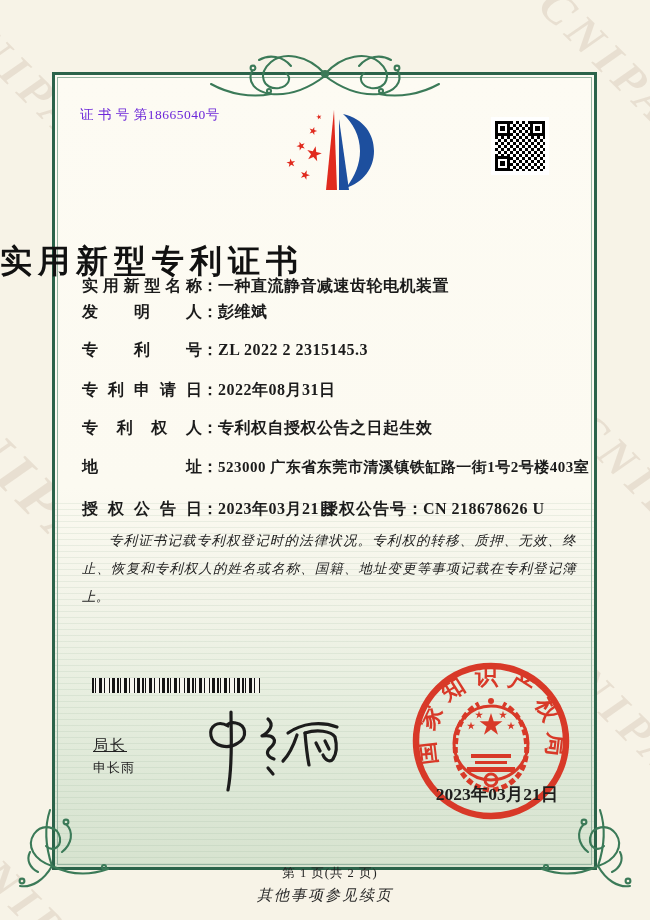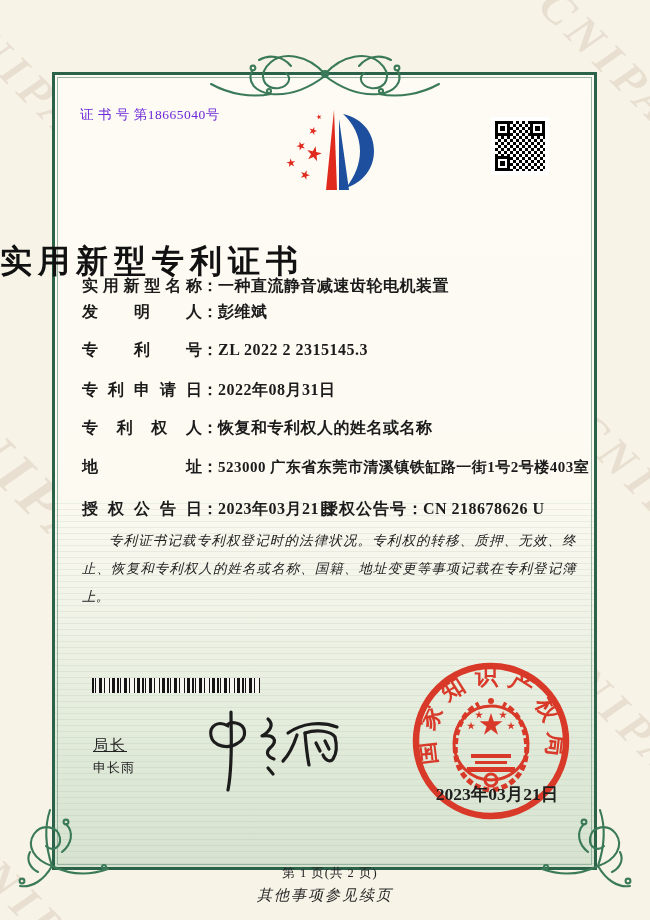--- a/index.html
+++ b/index.html
@@ -198,21 +198,21 @@
 <div class="frow" style="top:301px;">
   <span class="flabel">发明人</span><span class="fcolon">：</span><span class="fvalue">彭维斌</span>
 </div>
 <div class="frow" style="top:339px;">
   <span class="flabel">专利号</span><span class="fcolon">：</span><span class="fvalue">ZL 2022 2 2315145.3</span>
 </div>
 <div class="frow" style="top:379px;">
   <span class="flabel">专利申请日</span><span class="fcolon">：</span><span class="fvalue">2022年08月31日</span>
 </div>
 <div class="frow" style="top:417px;">
-  <span class="flabel">专利权人</span><span class="fcolon">：</span><span class="fvalue">恢复和专利权人的姓名或名称</span>
+  <span class="flabel">专利权人</span><span class="fcolon">：</span><span class="fvalue">专利权自授权公告之日起生效</span>
 </div>
 <div class="frow addr" style="top:456px;">
   <span class="flabel">地址</span><span class="fcolon">：</span><span class="fvalue">523000 广东省东莞市清溪镇铁缸路一街1号2号楼403室</span>
 </div>
 <div class="frow" style="top:498px;">
   <span class="flabel">授权公告日</span><span class="fcolon">：</span><span class="fvalue fvalue-fixed">2023年03月21日</span><span class="flabel2">授权公告号</span><span class="fcolon">：</span><span class="fvalue">CN 218678626 U</span>
 </div>
 
 <div class="abs paras">
   <p>专利证书记载专利权登记时的法律状况。专利权的转移、质押、无效、终止、恢复和专利权人的姓名或名称、国籍、地址变更等事项记载在专利登记簿上。</p>

